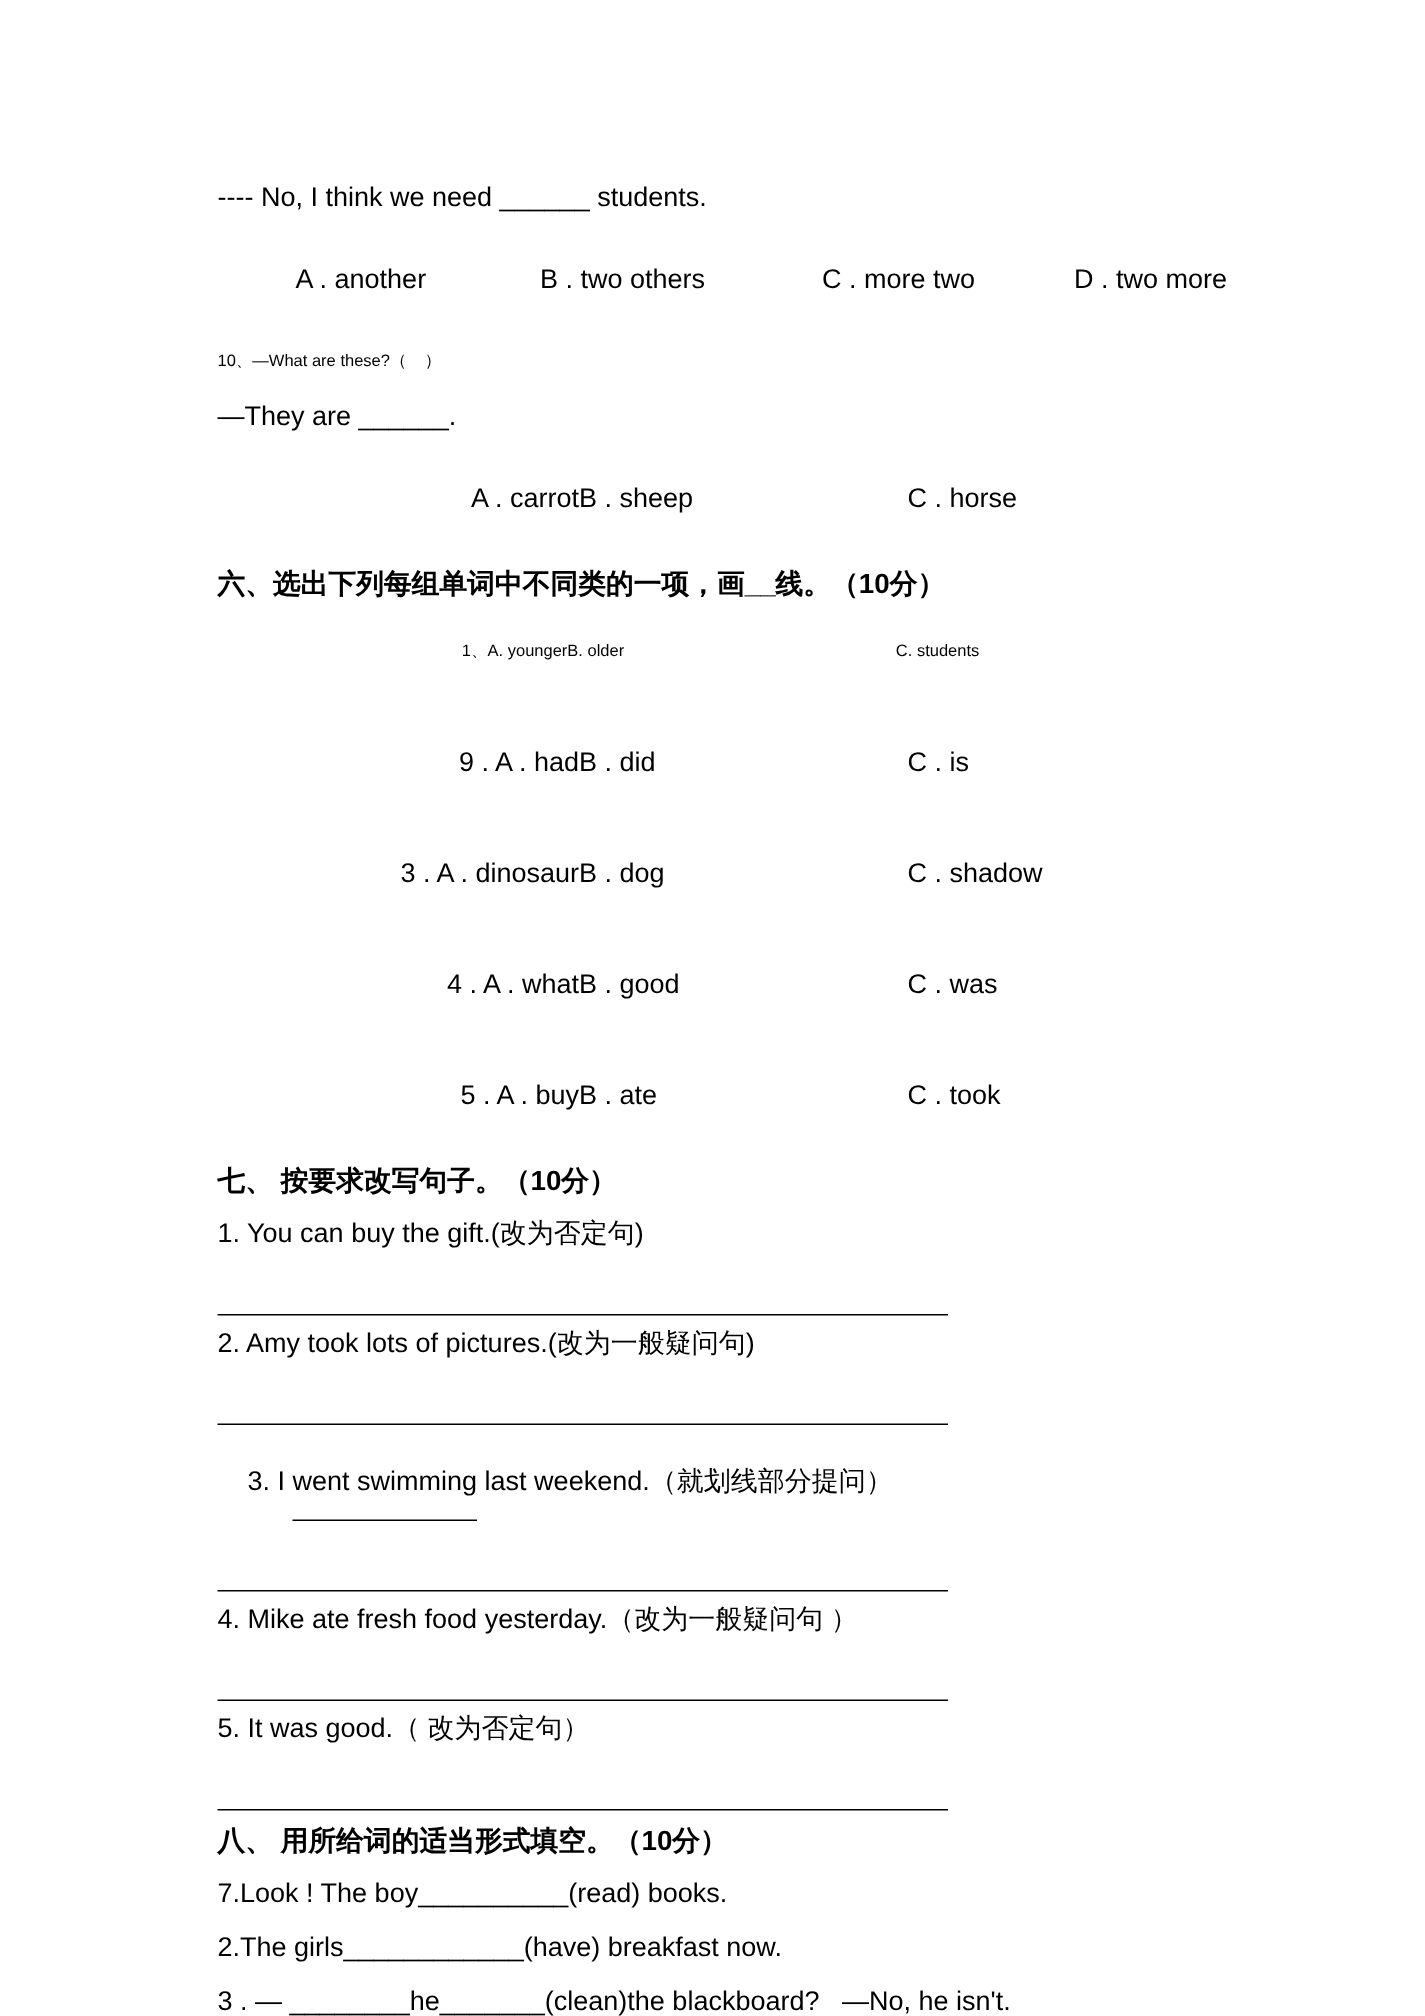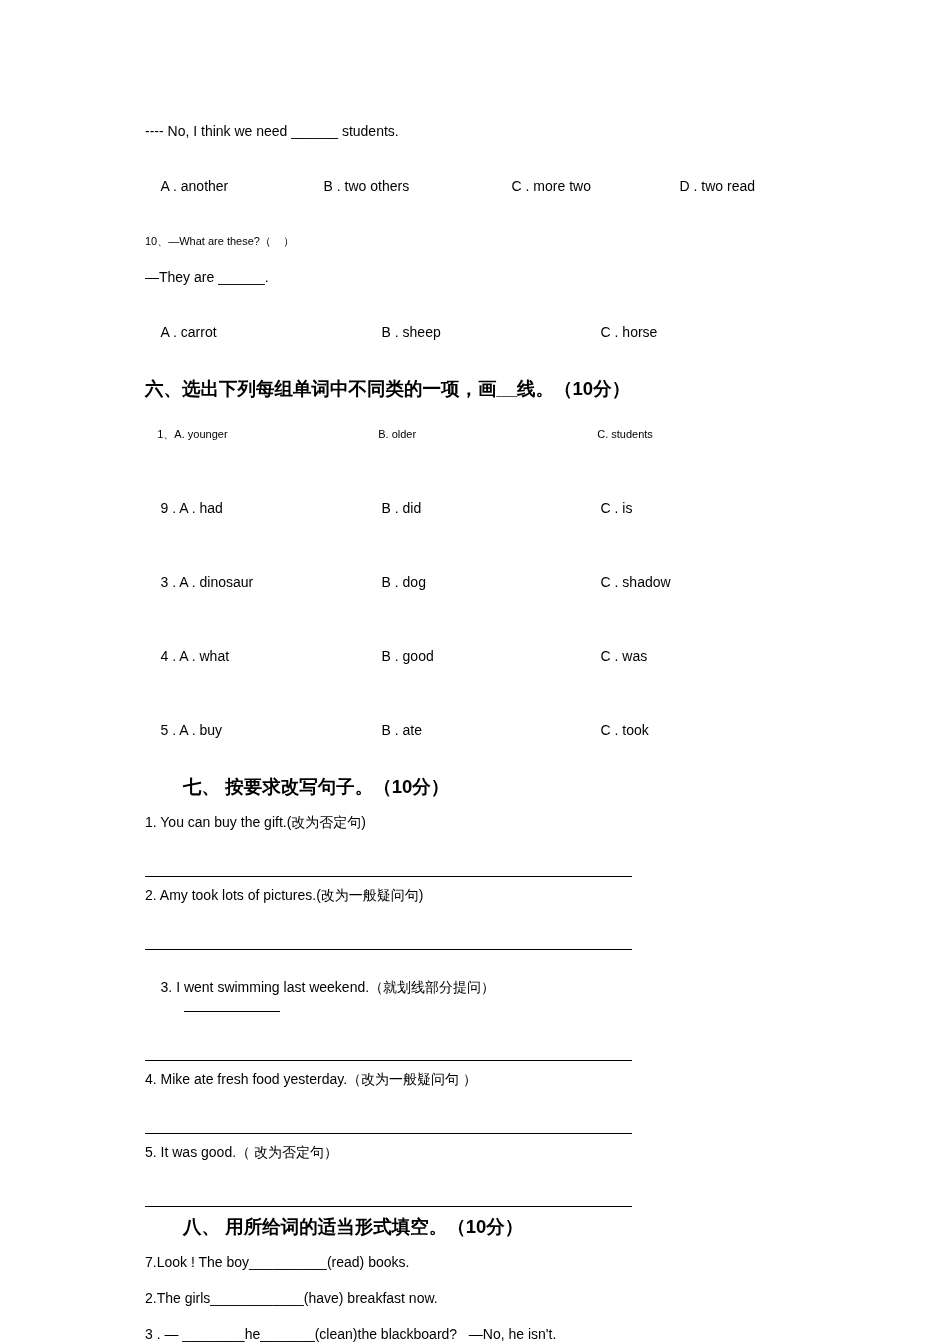--- a/index.html
+++ b/index.html
@@ -7,62 +7,62 @@
   body {
     width: 950px;
     height: 1344px;
     position: relative;
     color: #000;
     font-family: "Liberation Sans", "DejaVu Sans", sans-serif;
     overflow: hidden;
   }
   .content { padding: 122px 0 0 145px; }
   .line {
-    font-size: 14px;
+    font-size: 18px;
     line-height: 19px;
     margin-bottom: 17px;
     white-space: pre;
   }
   .mono {
     font-family: Liberation Sans, sans-serif;
     font-size: 11px;
   }
   .sec-title {
     font-size: 18.5px;
     font-weight: bold;
     line-height: 21px;
     white-space: pre;
   }
   .mb7  { margin-bottom: 7px; }
-  .mb16 { margin-bottom: 16px; margin-left: 38px; }
+  .mb16 { margin-bottom: 16px; }
   .cols3 span { display: inline-block; }
-  .cols3 span:nth-child(1) { width: 221px; }
+  .cols3 span:nth-child(1) { width: 221px; text-align: right; }
   .cols3 span:nth-child(2) { width: 219px; }
   .cols4 span { display: inline-block; }
-  .cols4 span:nth-child(1) { width: 163px; }
+  .cols4 span:nth-child(1) { width: 163px; margin-left: 32px; }
   .cols4 span:nth-child(2) { width: 188px; }
   .cols4 span:nth-child(3) { width: 168px; }
   .q7-item { margin-bottom: 0; }
   .answer-line {
     width: 487px;
     height: 45px;
     border-bottom: 1.6px solid #000;
     margin-bottom: 9px;
   }
   .ul { border-bottom: 1.6px solid #000; padding-bottom: 16px; }
 </style>
 </head>
 <body>
 
 <div class="content">
 
   <div class="line">---- No, I think we need ______ students.</div>
 
   <div class="line cols4">
-    <span>A . another</span><span>B . two others</span><span>C . more two</span><span>D . two read</span>
+    <span>A . another</span><span>B . two others</span><span>C . more two</span><span>D . two more</span>
   </div>
 
   <div class="line mono">10、—What are these?（    ）</div>
   <div class="line">—They are ______.</div>
 
   <div class="line cols3">
     <span>A . carrot</span><span>B . sheep</span><span>C . horse</span>
   </div>
 
   <div class="sec-title mb7">六、选出下列每组单词中不同类的一项，画__线。（10分）</div>

